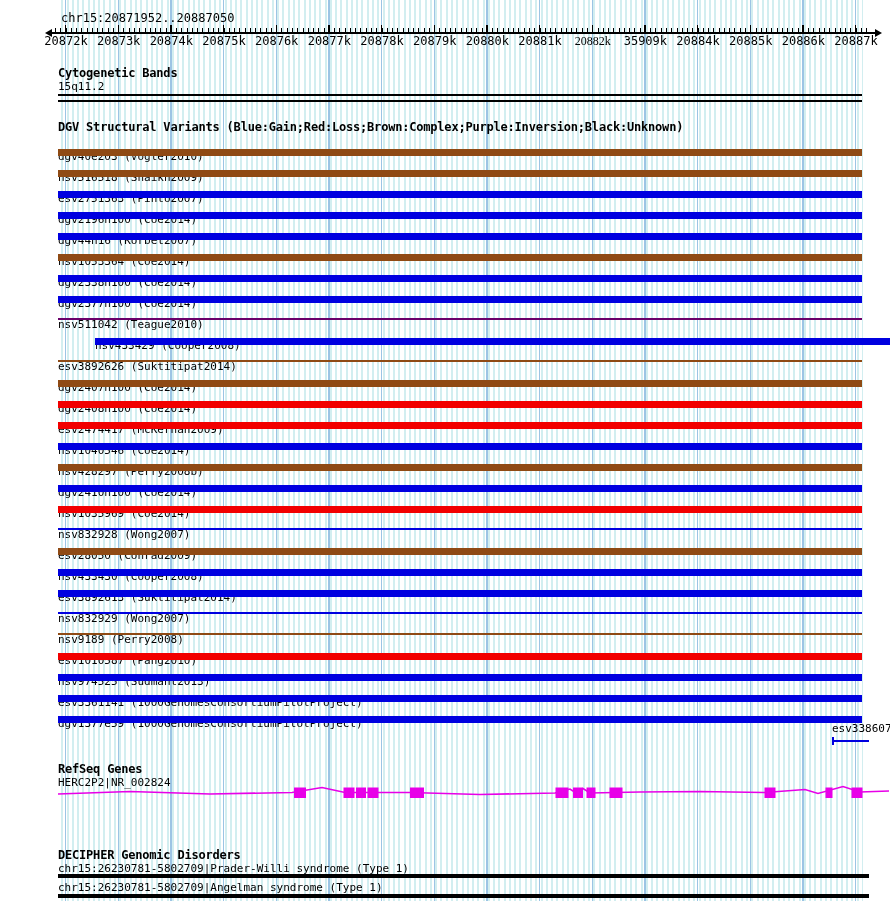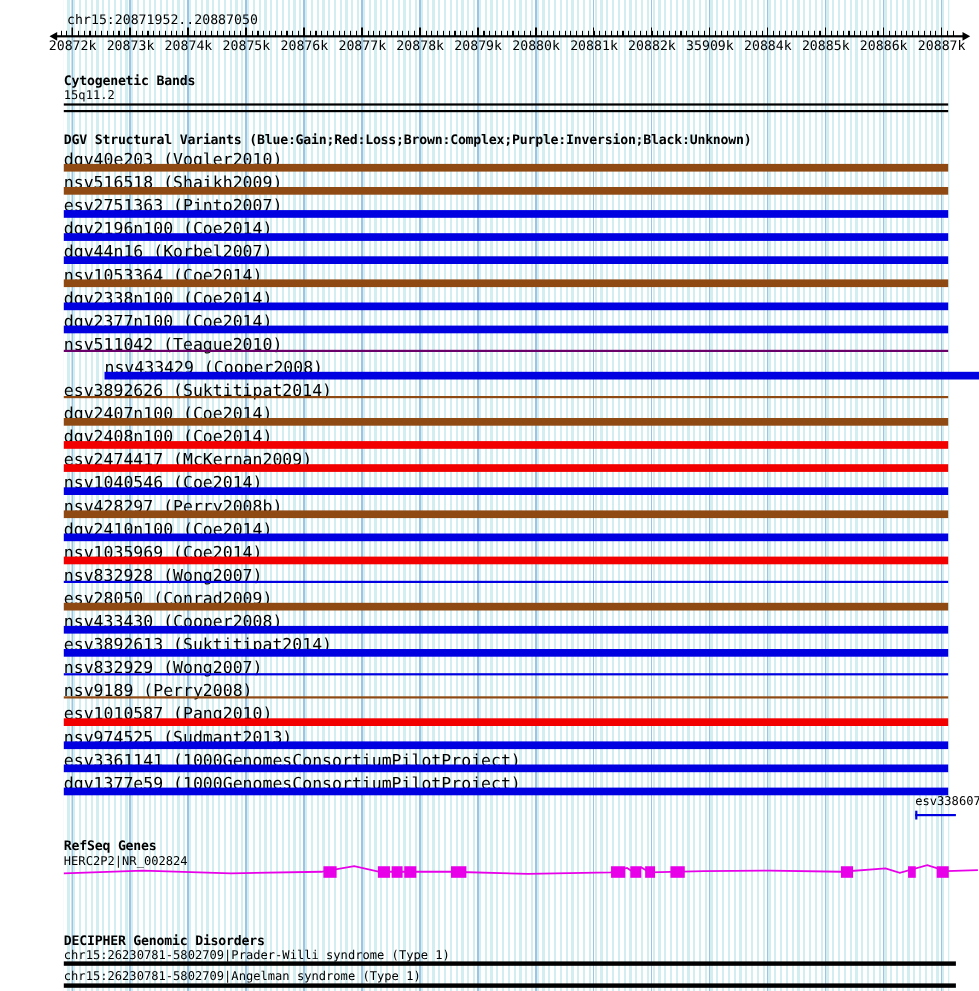--- a/index.html
+++ b/index.html
@@ -23,21 +23,21 @@
     background:repeating-linear-gradient(90deg,#000 0 1px, rgba(0,0,0,0) 1px 5.267px);}
   .tick-major{position:absolute;left:65.3px;top:25px;width:792px;height:8px;
     background:repeating-linear-gradient(90deg,#000 0 1.4px, rgba(0,0,0,0) 1.4px 52.67px);}
   .arrow-l{position:absolute;left:45px;top:29px;width:0;height:0;
     border-top:4px solid transparent;border-bottom:4px solid transparent;border-right:7px solid #000;}
   .arrow-r{position:absolute;left:875px;top:29px;width:0;height:0;
     border-top:4px solid transparent;border-bottom:4px solid transparent;border-left:7px solid #000;}
   .ruler-label{position:absolute;top:35px;transform:translateX(-50%);font-size:12px;line-height:13px;white-space:nowrap;}
   .hrule{position:absolute;left:58px;width:804px;background:#000;}
   .variant-row{position:absolute;left:0;width:890px;height:21px;}
-  .variant-label{position:absolute;left:58px;top:4px;font-size:15px;line-height:13px;white-space:nowrap;}
+  .variant-label{position:absolute;left:58px;top:15px;font-size:11px;line-height:13px;white-space:nowrap;}
   .variant-bar{position:absolute;left:58px;width:804px;}
   .decipher-bar{position:absolute;left:58px;width:811px;height:4.2px;background:#000;}
   svg{display:block;}
 </style>
 </head>
 <body>
 
 <div class="screen">
 
   <div class="stripes"></div>
@@ -55,21 +55,21 @@
         <span class="ruler-label" style="left: 66px;">20872k</span>
         <span class="ruler-label" style="left: 118.67px;">20873k</span>
         <span class="ruler-label" style="left: 171.34px;">20874k</span>
         <span class="ruler-label" style="left: 224.01px;">20875k</span>
         <span class="ruler-label" style="left: 276.68px;">20876k</span>
         <span class="ruler-label" style="left: 329.35px;">20877k</span>
         <span class="ruler-label" style="left: 382.02px;">20878k</span>
         <span class="ruler-label" style="left: 434.69px;">20879k</span>
         <span class="ruler-label" style="left: 487.36px;">20880k</span>
         <span class="ruler-label" style="left: 540.03px;">20881k</span>
-        <span class="ruler-label" style="left: 592.7px;">20882k</span>
+        <span class="ruler-label" style="left: 592.7px; font-family: Liberation Serif, serif;">20882k</span>
         <span class="ruler-label" style="left: 645.37px;">35909k</span>
         <span class="ruler-label" style="left: 698.04px;">20884k</span>
         <span class="ruler-label" style="left: 750.71px;">20885k</span>
         <span class="ruler-label" style="left: 803.38px;">20886k</span>
         <span class="ruler-label" style="left: 856.05px;">20887k</span>
       </div>
 
     <div class="hdr" style="left:58px;top:66px;">Cytogenetic Bands</div>
     <div class="txt" style="left:58px;top:80px;">15q11.2</div>
     <div class="hrule" style="top:94px;height:2.2px;"></div>

